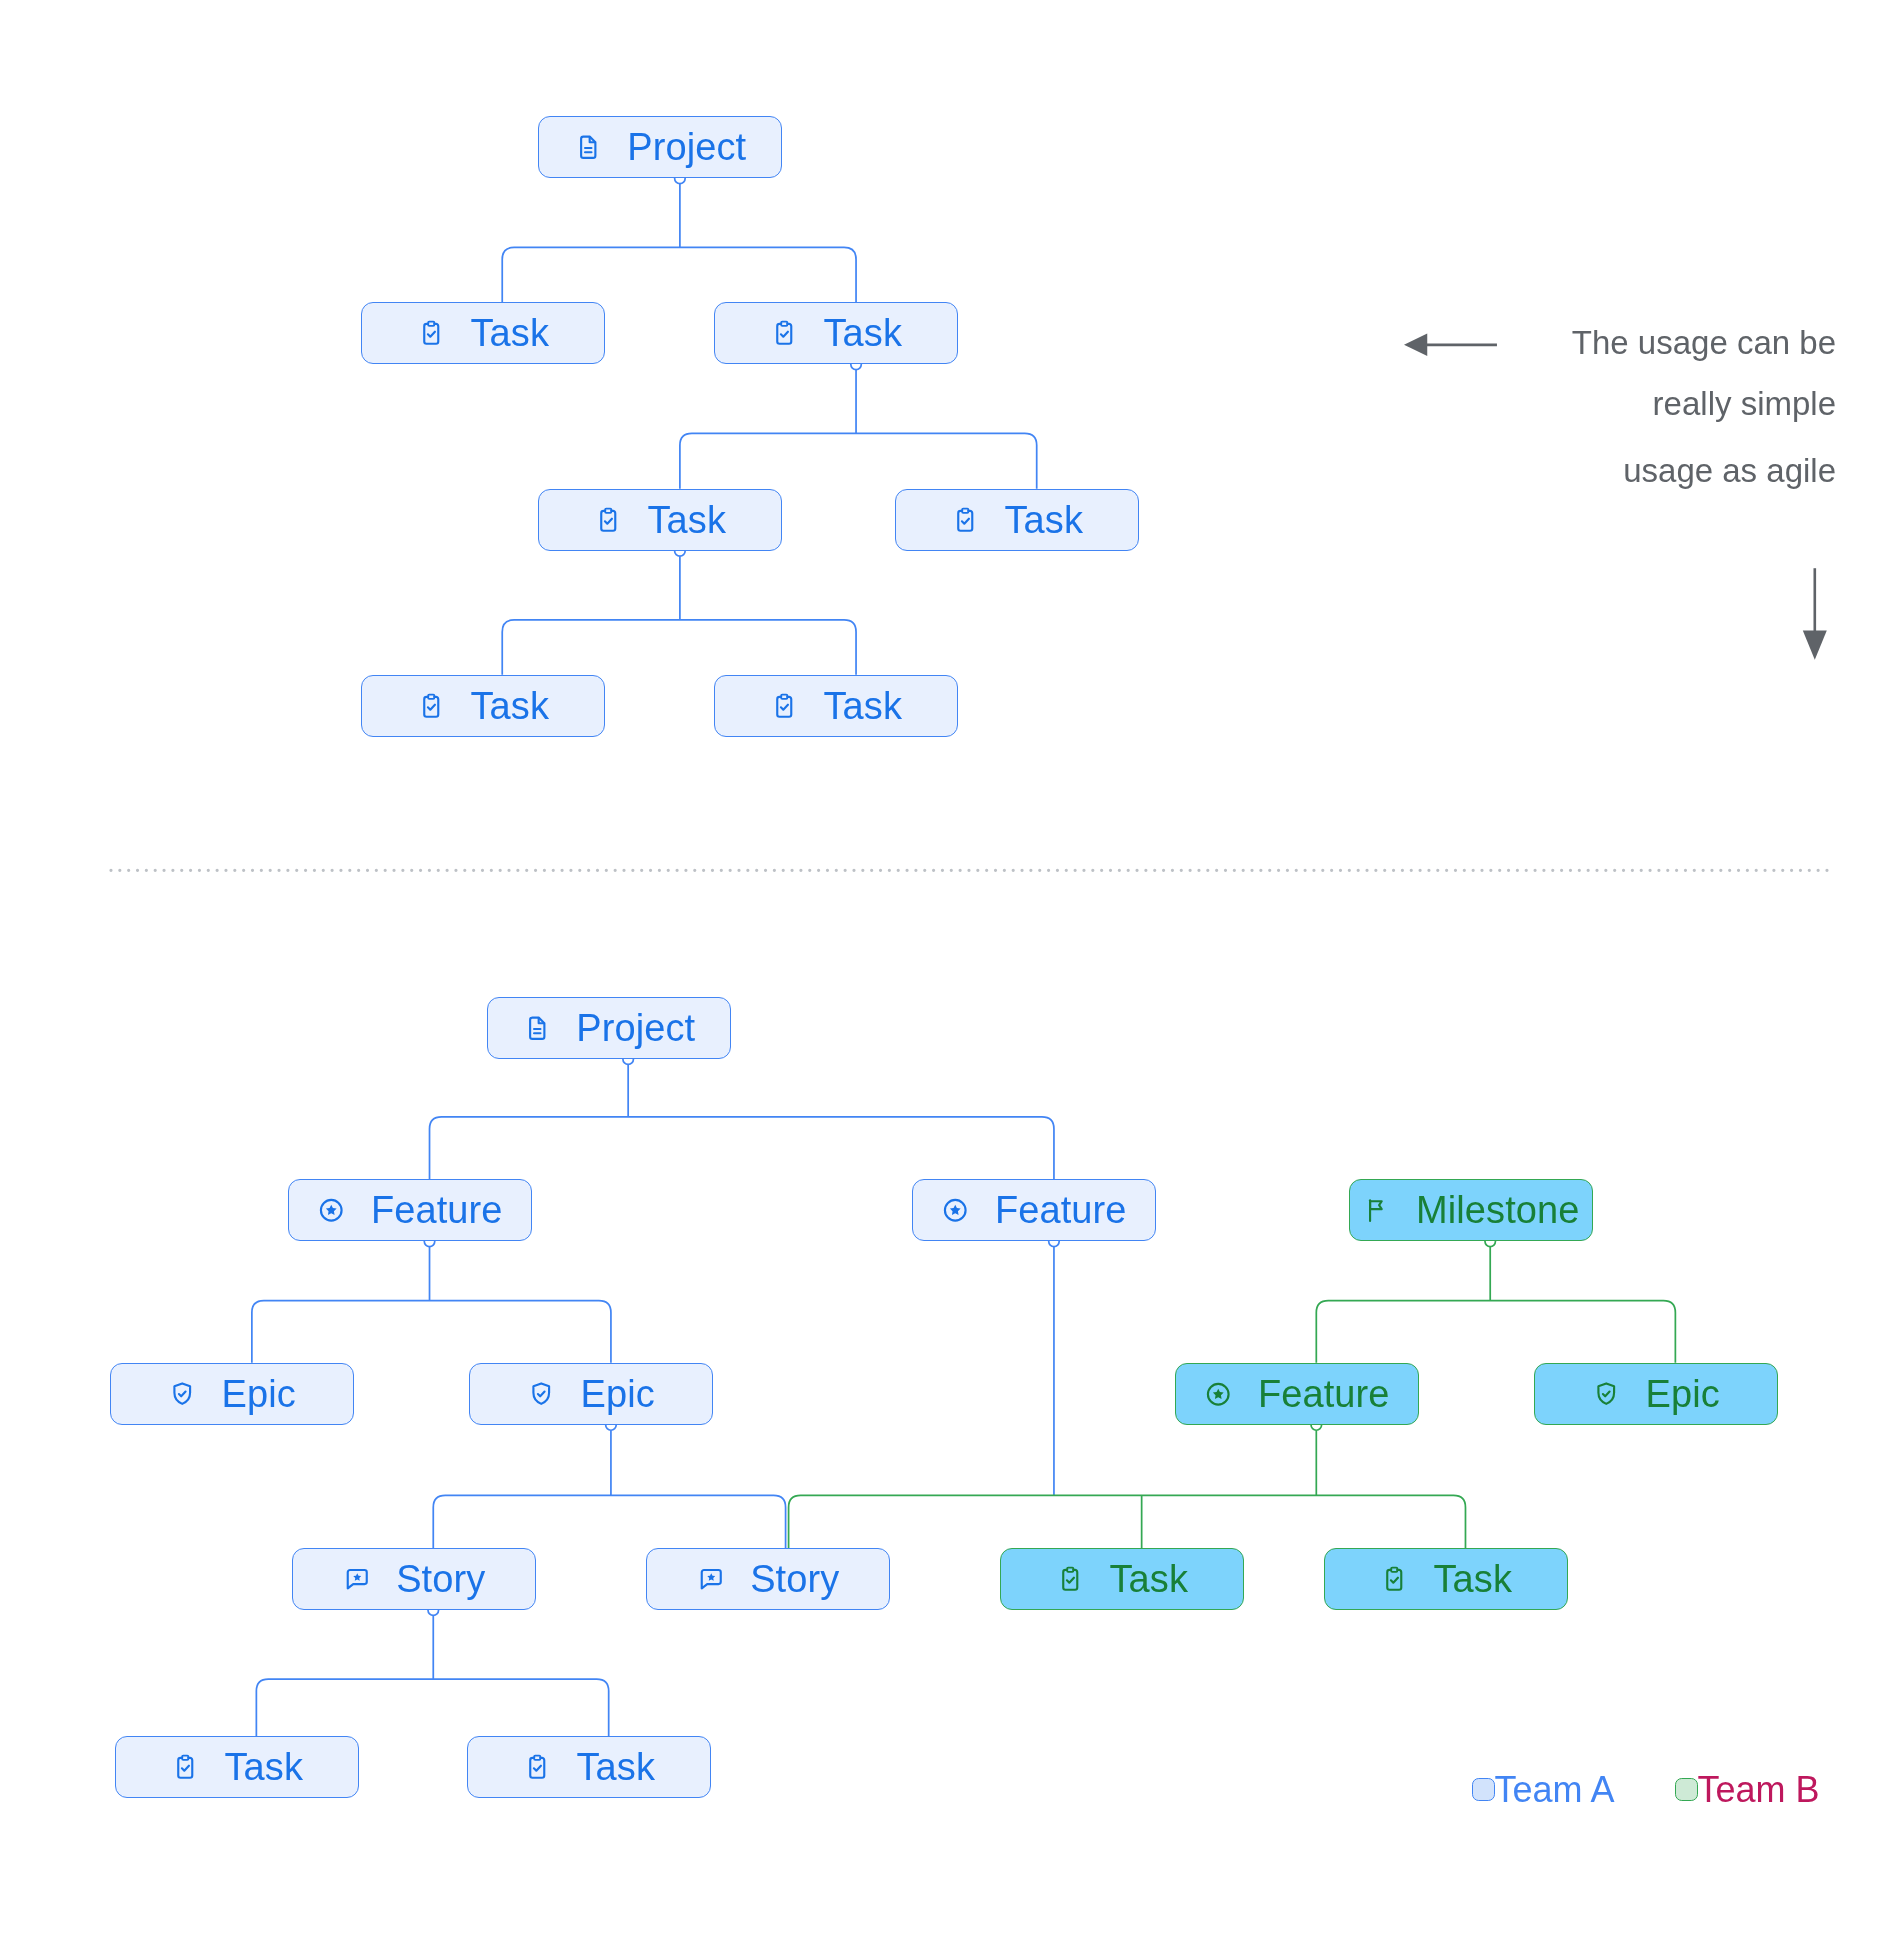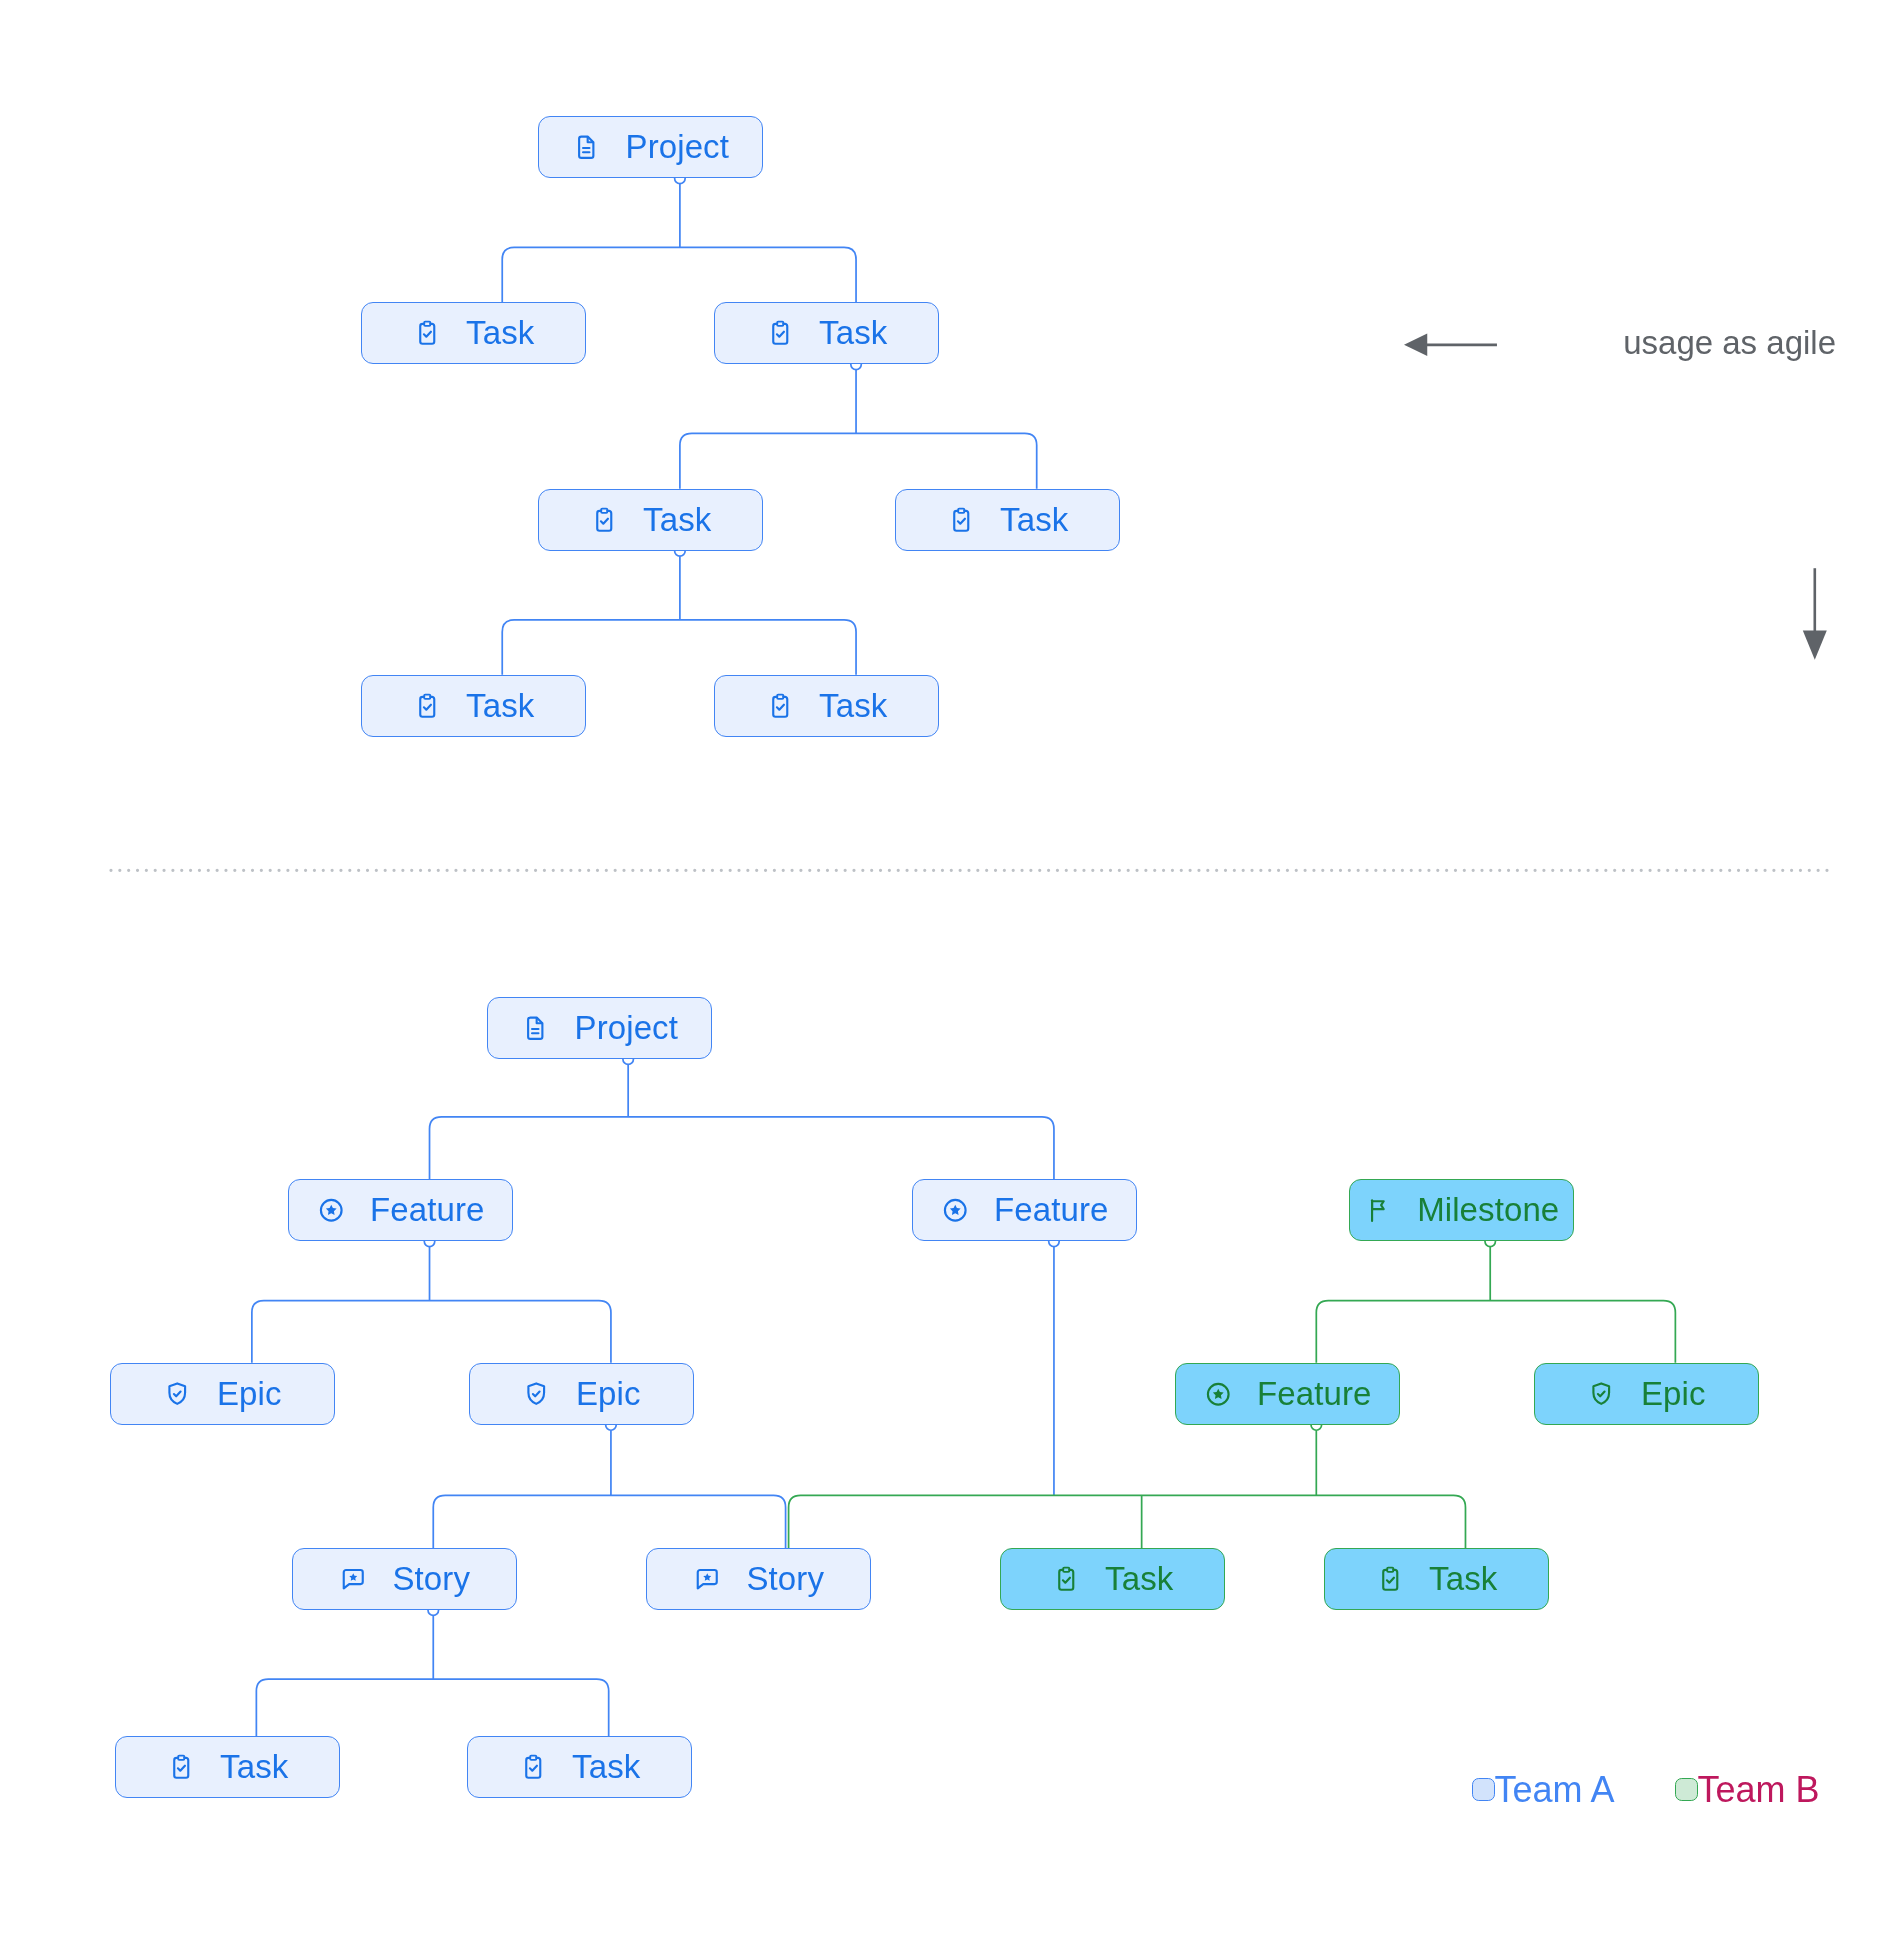--- a/index.html
+++ b/index.html
@@ -3,24 +3,24 @@
 <meta charset="utf-8">
 <style>
   html,body { margin:0; padding:0; background:#ffffff; }
   .stage {
     position:relative; width:1898px; height:1955px; background:#ffffff;
     font-family:"Liberation Sans", sans-serif; overflow:hidden;
   }
   .wires { position:absolute; left:0; top:0; }
 
   .node {
-    position:absolute; width:225px; height:62px; box-sizing:border-box;
+    position:absolute; width:244px; height:62px; box-sizing:border-box;
     border:1.9px solid; border-radius:12px;
     display:flex; align-items:center; justify-content:center; gap:25px;
-    font-size:33px; font-weight:500; letter-spacing:0.1px;
+    font-size:38px; font-weight:500; letter-spacing:0.1px;
   }
   .team-a { background:#e8f0fe; border-color:#4285f4; color:#1a73e8; }
   .team-b { background:#7dd3fc; border-color:#34a853; color:#188038; }
   .node .icon { width:28.5px; height:28.5px; flex:none; display:block; }
   .node .label { white-space:nowrap; }
 
   .annotation {
     position:absolute; top:312px; right:62px; width:570px;
     text-align:right; color:#5f6368; font-size:33px; line-height:61px;
     font-weight:400;
@@ -160,20 +160,24 @@
   </div>
   <div class="node team-a" style="left:714px;top:675px">
     <svg class="icon" viewBox="0 0 24 24">
         <use href="#ic-task" xlink:href="#ic-task"></use>
       </svg>
     <span class="label">Task</span>
   </div>
 
   <div class="annotation">
     <div class="para">
+      <div>The usage can be</div>
+      <div>really simple</div>
+    </div>
+    <div class="para">
       <div>usage as agile</div>
     </div>
   </div>
 
   <div class="node team-a" style="left:487px;top:997px">
     <svg class="icon" viewBox="0 0 24 24">
         <use href="#ic-document" xlink:href="#ic-document"></use>
       </svg>
     <span class="label">Project</span>
   </div>

